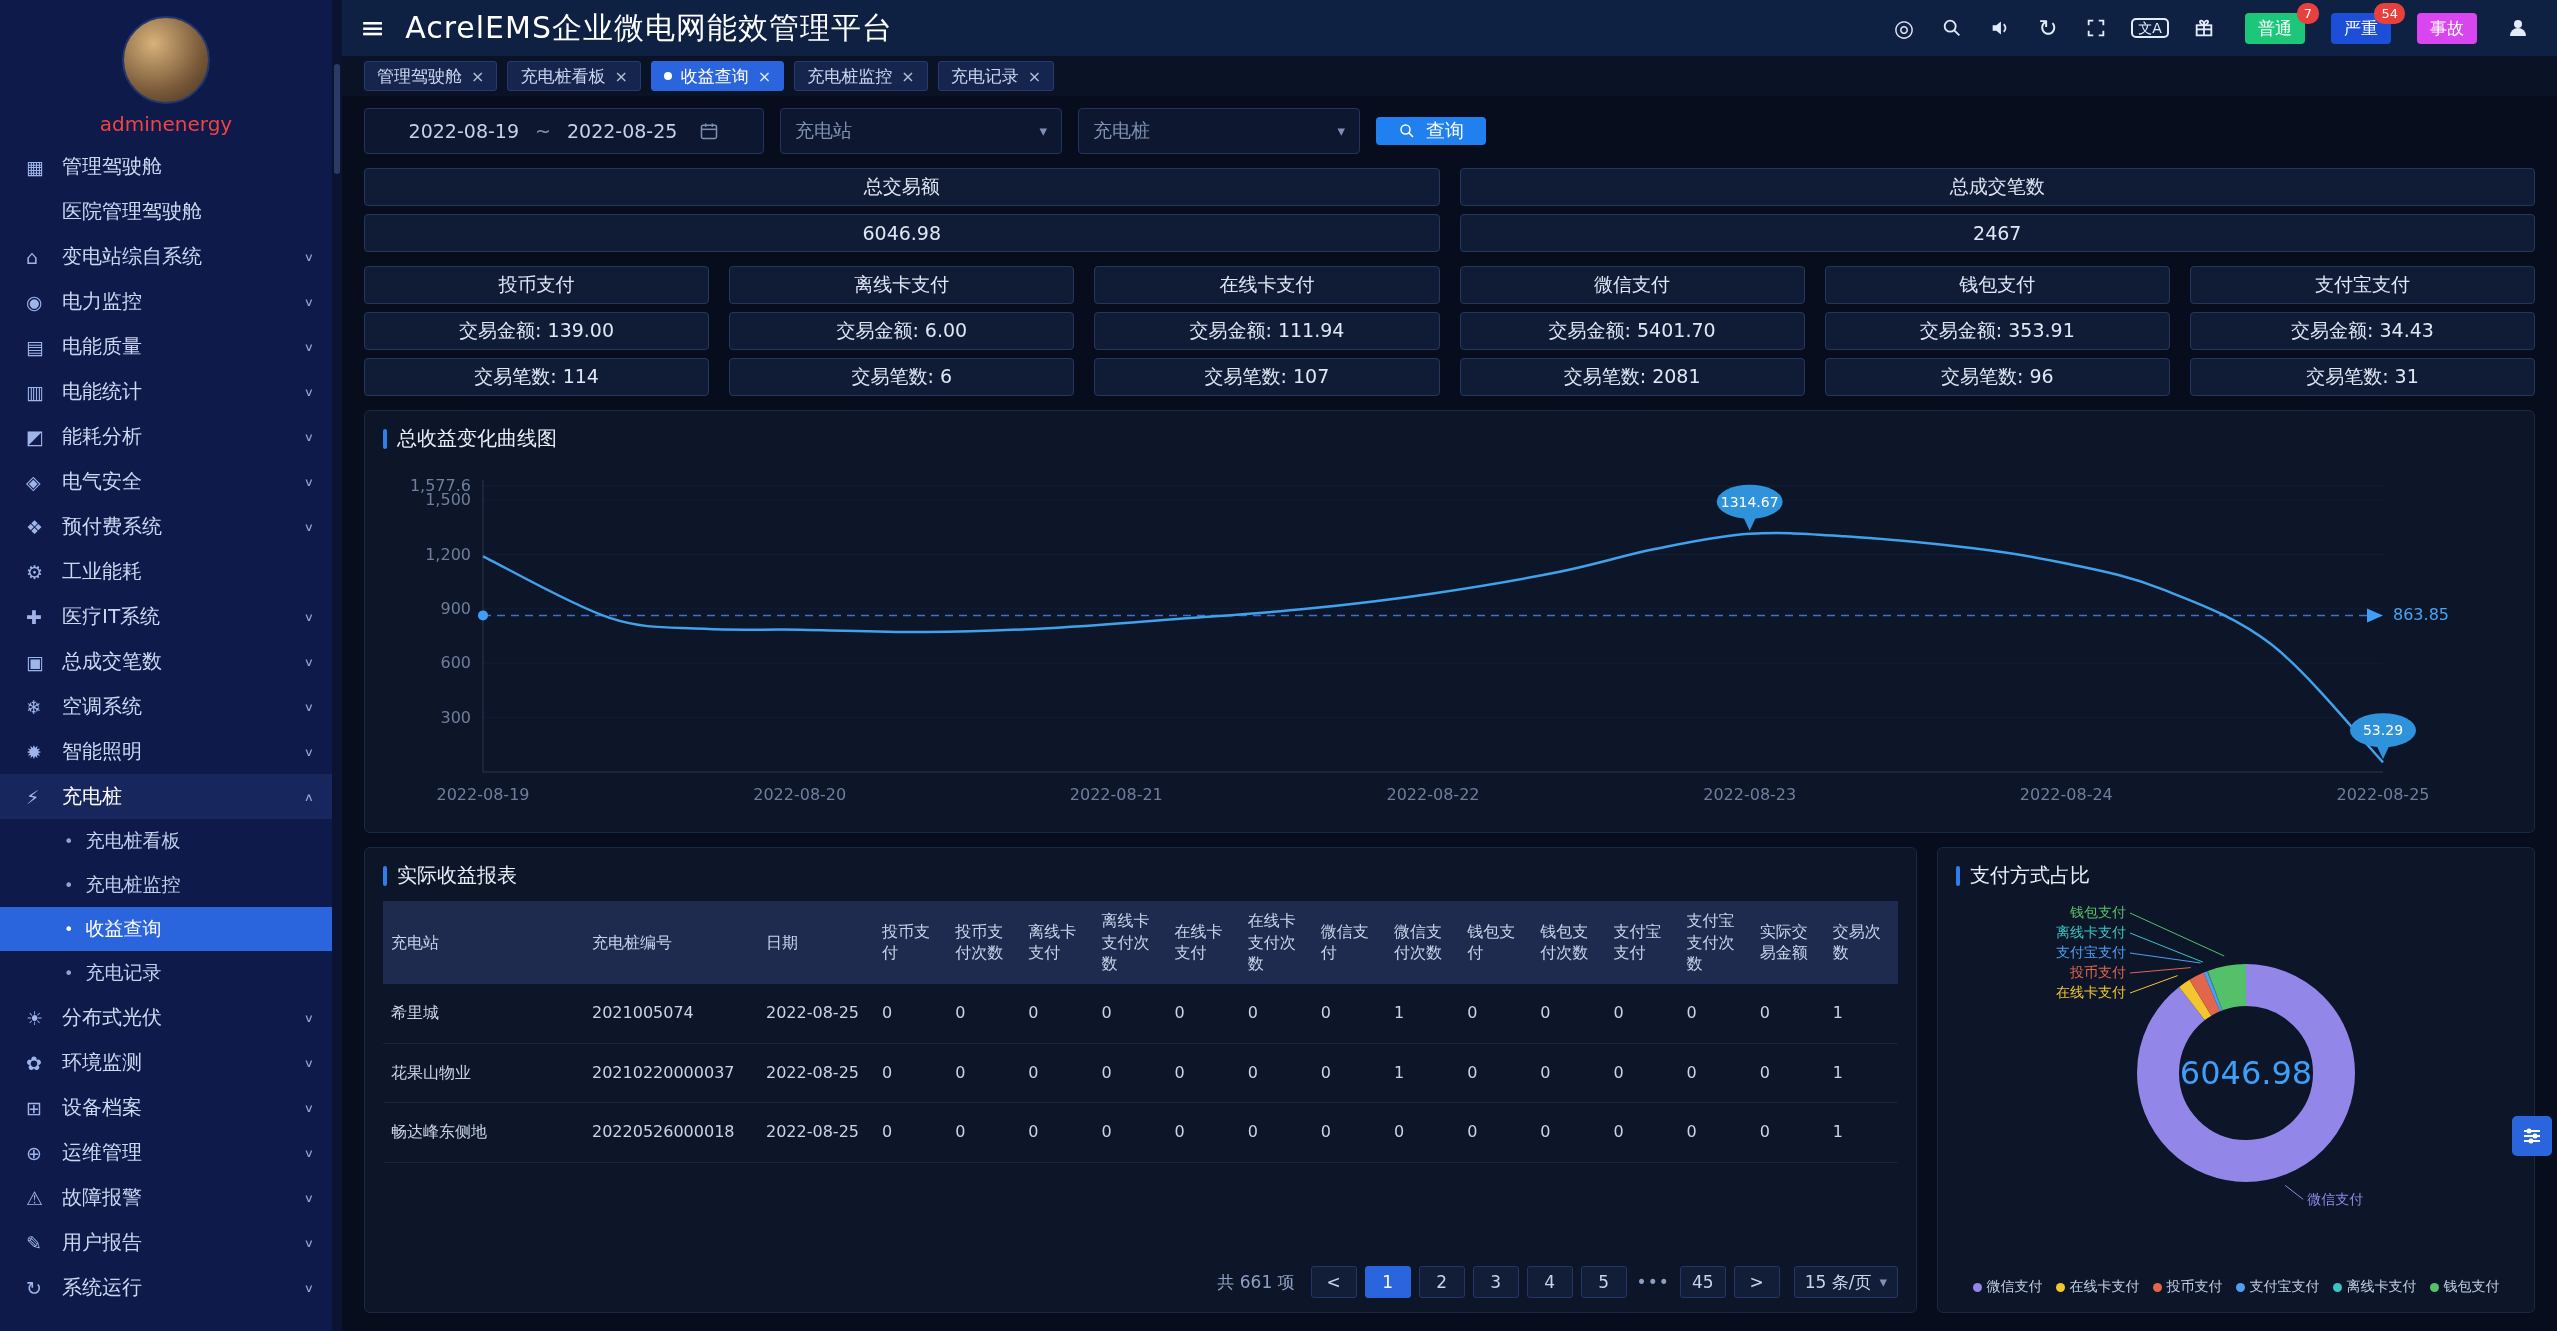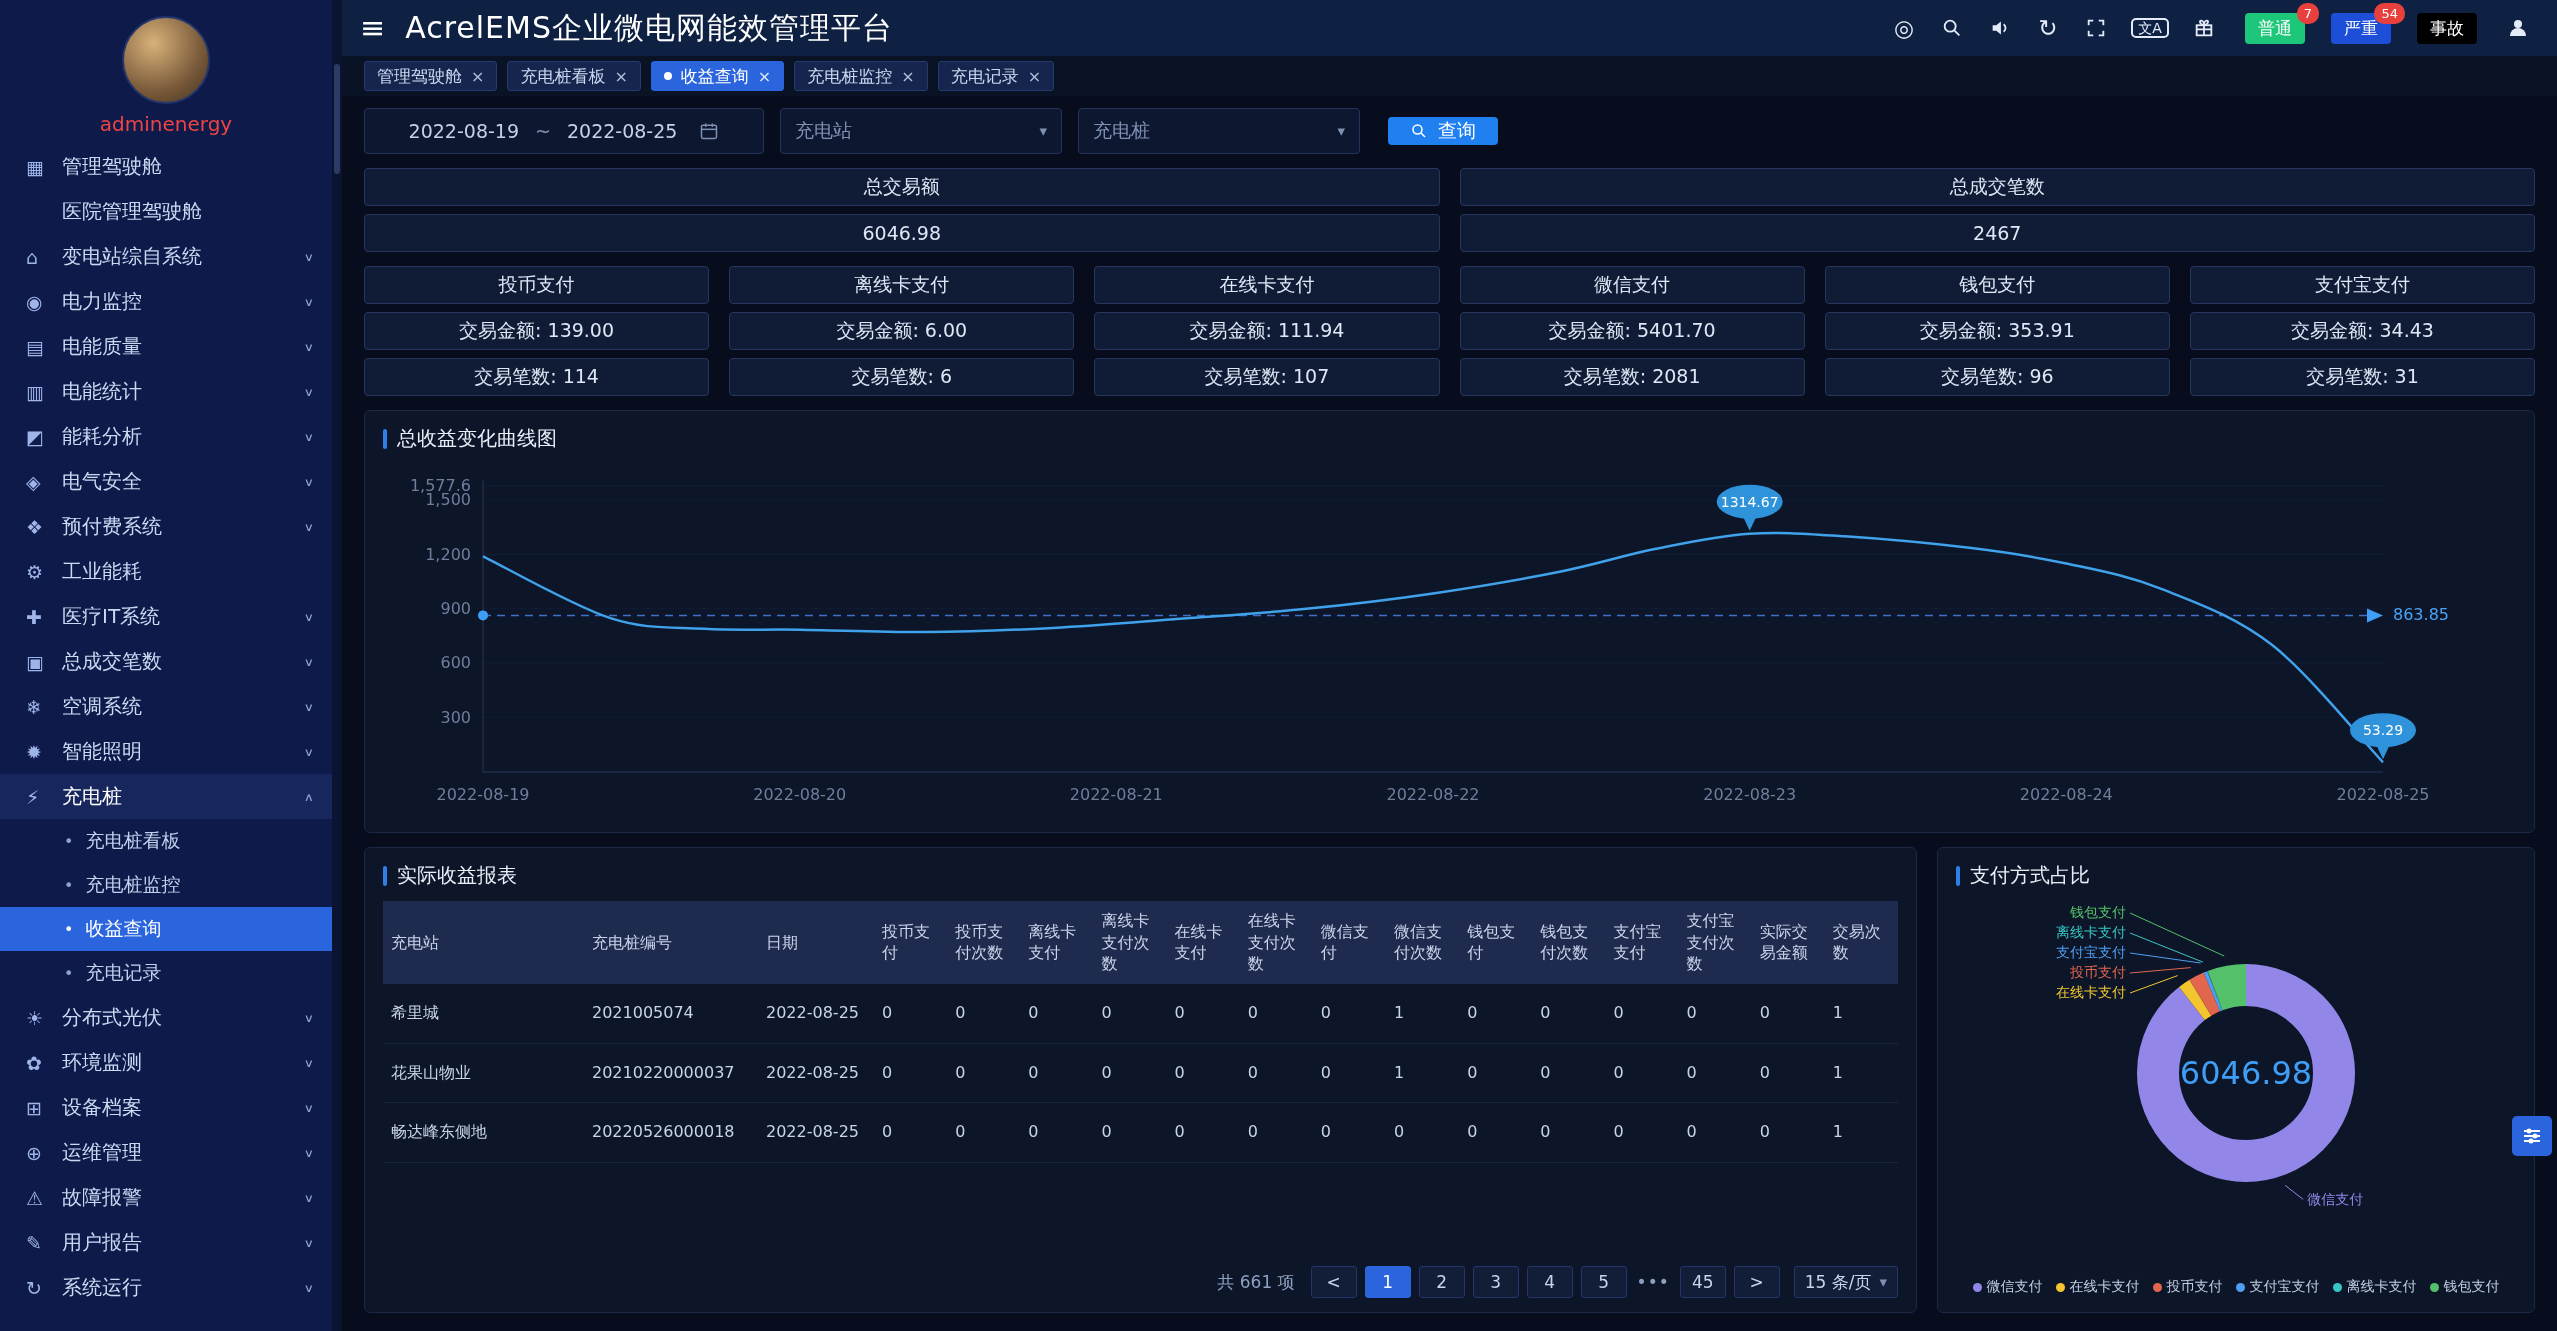--- a/index.html
+++ b/index.html
@@ -54,21 +54,21 @@
   .content{flex:1;padding:12px 22px 18px;display:flex;flex-direction:column;gap:14px;background:#070d1c;min-height:0;}
   .filterbar{display:flex;align-items:center;gap:16px;}
   .date-range{width:370px;height:44px;background:#0d1830;border:1px solid #23345c;border-radius:4px;
     display:flex;align-items:center;justify-content:center;gap:16px;font-size:19px;color:#c6d2ea;padding:0 14px;cursor:pointer;}
   .date-range .sep{color:#7f90b3;}
   .date-range .cal{margin-left:6px;color:#7f90b3;display:flex;}
   .select{width:252px;height:44px;background:#0d1830;border:1px solid #23345c;border-radius:4px;
     display:flex;align-items:center;justify-content:space-between;padding:0 14px;font-size:19px;color:#7f90b3;cursor:pointer;}
   .caret{color:#7f90b3;font-size:15px;}
   .btn-query{height:28px;padding:0 22px;background:#2080f0;border:none;border-radius:4px;color:#fff;font-size:19px;
-    display:flex;align-items:center;gap:10px;cursor:pointer;font-family:Liberation Serif, serif;margin-left:12px;}
+    display:flex;align-items:center;gap:10px;cursor:pointer;font-family:Liberation Serif, serif;}
 
   .totals-row{display:flex;gap:20px;}
   .total-card{flex:1;display:flex;flex-direction:column;gap:8px;}
   .stat-box{height:36px;background:#101c36;border:1px solid #26375f;border-radius:4px;
     display:flex;align-items:center;justify-content:center;font-size:19px;color:#dfe7f6;white-space:nowrap;}
   .pay-row{display:flex;gap:20px;}
   .pay-card{flex:1;display:flex;flex-direction:column;gap:8px;min-width:0;}
 
   .panel{background:#0c1628;border:1px solid #1b2947;border-radius:6px;padding:14px 18px;}
   .panel-title{display:flex;align-items:center;gap:10px;font-size:20px;color:#e9eef8;}
@@ -282,21 +282,21 @@
               <rect x="4" y="9" width="16" height="11"></rect>
               <line x1="4" y1="13.5" x2="20" y2="13.5"></line>
               <line x1="12" y1="9" x2="12" y2="20"></line>
               <path d="M12 9 C 8 9 6 4 9 4 C 11 4 12 7 12 9"></path>
               <path d="M12 9 C 16 9 18 4 15 4 C 13 4 12 7 12 9"></path>
             </svg>
         </span>
         <div id="badges" class="badges">
             <span class="badge" style="background:#1dc779">普通<span class="dot">7</span></span>
             <span class="badge" style="background:#1d4ed8">严重<span class="dot">54</span></span>
-            <span class="badge" style="background:#000000">事故</span>
+            <span class="badge" style="background:#d946ef">事故</span>
           </div>
         <span class="tb-icon">
           <svg viewBox="0 0 24 24" width="24" height="24" fill="currentColor">
               <circle cx="12" cy="8" r="4"></circle>
               <path d="M4 20 a8 8 0 0 1 16 0 Z"></path>
             </svg>
         </span>
       </div>
     </header>
 

